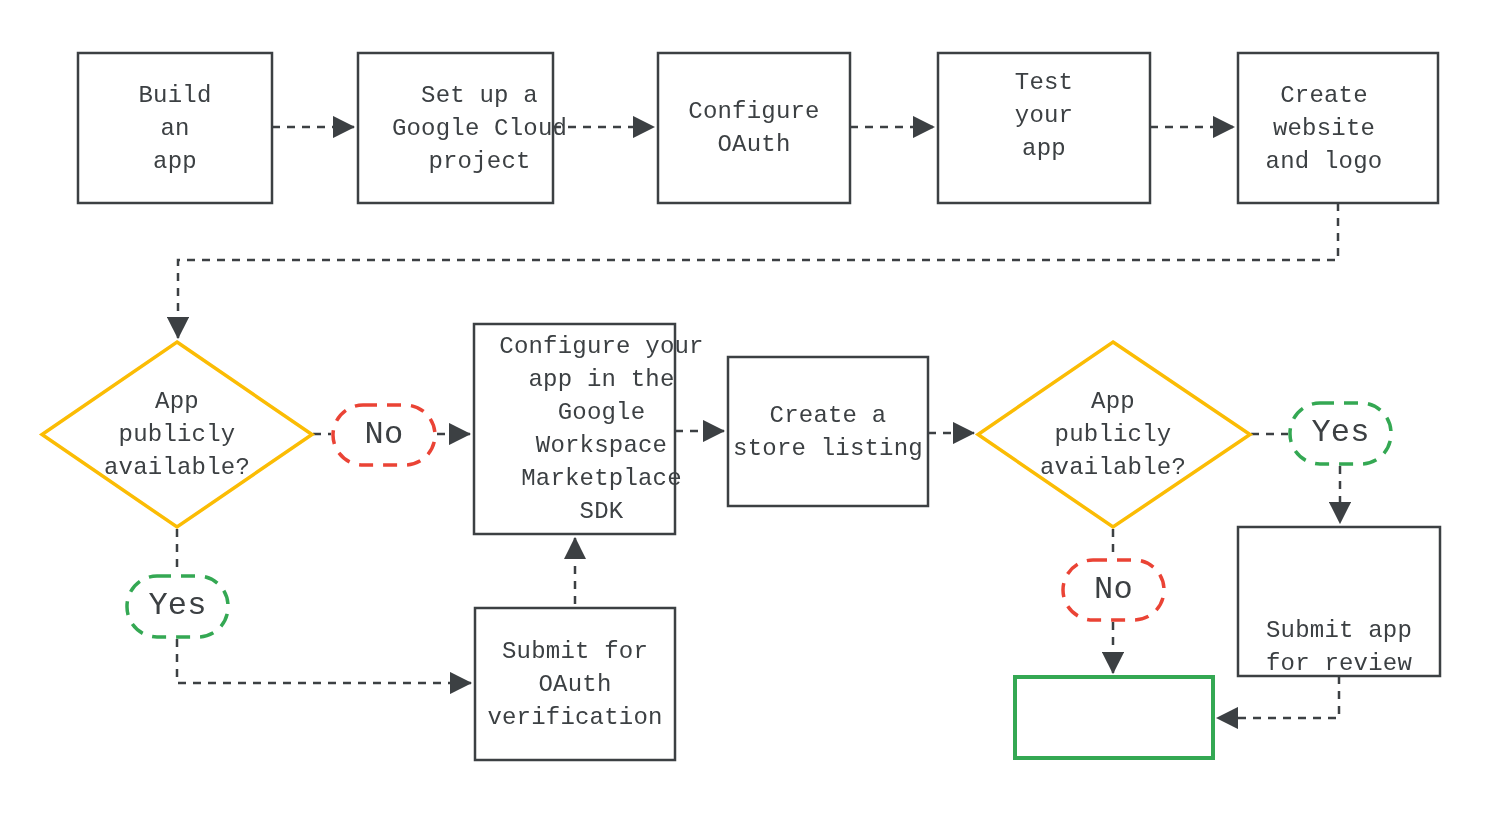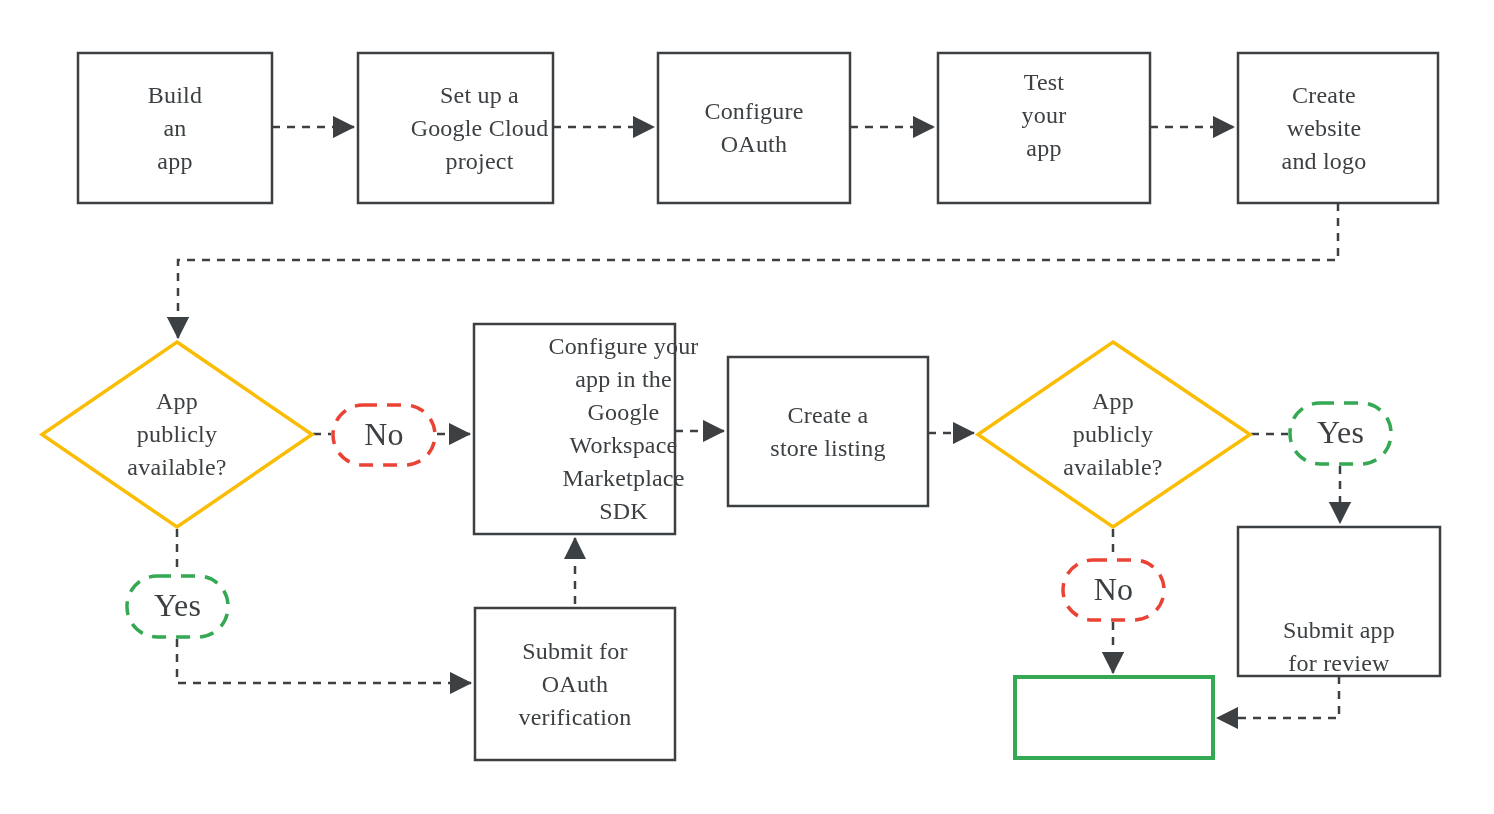--- a/index.html
+++ b/index.html
@@ -1,20 +1,20 @@
 <!DOCTYPE html>
 <html><head>
 <meta charset="utf-8">
 <style>
   html,body{margin:0;padding:0;background:#fff;}
   .canvas{
     position:relative;
     width:1494px;height:814px;
     background:#ffffff;
-    font-family:Liberation Serif, serif;
+    font-family:Liberation Mono, monospace;
     overflow:hidden;
   }
   .layer{position:absolute;left:0;top:0;}
   
   .edge{fill:none;stroke:#3c4043;stroke-width:2.5;stroke-dasharray:8 7;}
   .shape{fill:#ffffff;stroke:#3c4043;stroke-width:2.5;}
   .decision{fill:#ffffff;stroke:#fbbc04;stroke-width:3.5;stroke-linejoin:miter;}
   .pill{fill:#ffffff;stroke-width:3.5;stroke-dasharray:14 10;}
   .pill-red{stroke:#ea4335;}
   .pill-green{stroke:#34a853;}
@@ -95,21 +95,21 @@
 your
 app</div>
   <div class="lbl" style="left:1224px;top:53px;width:200px;height:150px;">Create
 website
 and logo</div>
 
   <div class="lbl" style="left:57px;top:360px;width:240px;height:148px;">App
 publicly
 available?</div>
   <div class="lbl small" style="left:333px;top:404px;width:102px;height:60px;">No</div>
-  <div class="lbl" style="left:476px;top:324px;width:231px;height:210px;padding-left:32px;">Configure your
+  <div class="lbl" style="left:454px;top:324px;width:231px;height:210px;padding-left:32px;">Configure your
 app in the
 Google
 Workspace
 Marketplace
 SDK</div>
   <div class="lbl" style="left:728px;top:357px;width:200px;height:149px;">Create a
 store listing</div>
   <div class="lbl" style="left:993px;top:360px;width:240px;height:148px;">App
 publicly
 available?</div>

